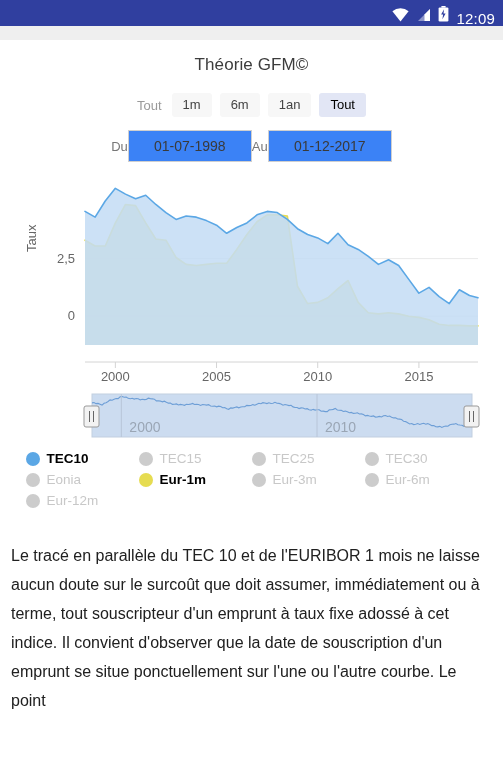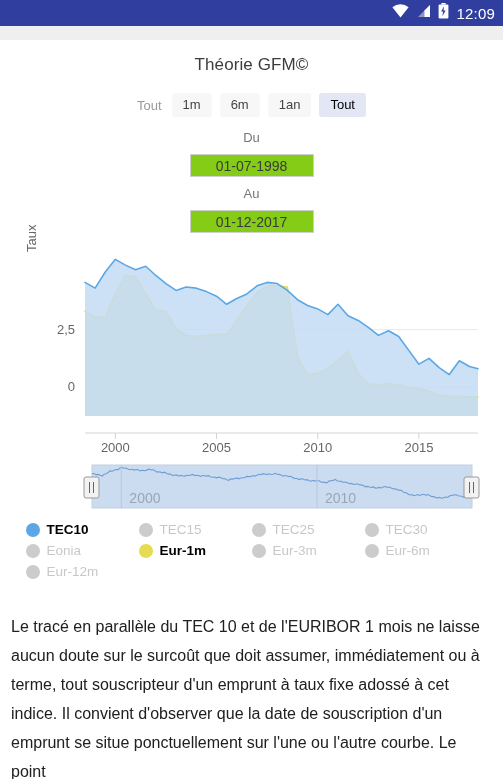--- a/index.html
+++ b/index.html
@@ -8,21 +8,21 @@
     background: #ffffff;
     font-family: "Liberation Sans", sans-serif;
     overflow: hidden;
   }
 
   
   .statusbar {
     height: 26px;
     background: #303f9f;
     display: flex;
-    align-items: center;
+    align-items: flex-end;
     justify-content: flex-end;
     padding-right: 8px;
     gap: 7px;
   }
   .sb-icon { display: block; }
   .sb-time {
     color: #ffffff;
     font-size: 15px;
     letter-spacing: .2px;
     line-height: 1;
@@ -66,30 +66,28 @@
     background: #e2e6f5;
     color: #000;
     font-weight: normal;
   }
 
   
   .dates {
     display: flex;
     align-items: center;
     justify-content: center;
-    gap: 9px;
     margin-top: 13px;
-    flex-direction: column;
   }
   .d-label { font-size: 13px; color: #777; }
   .d-input {
     width: 124px;
-    height: 23px;
+    height: 32px;
     border: 1px solid #cfcfcf;
-    background: #84cc16;
+    background: #3b82f6;
     font-size: 14px;
     color: #3a3a3a;
     text-align: center;
     font-family: "Liberation Sans", sans-serif;
     border-radius: 0;
   }
 
   
   .plotwrap { position: relative; width: 503px; height: 212px; margin-top: 8px; }
   .plotwrap svg { display: block; }

